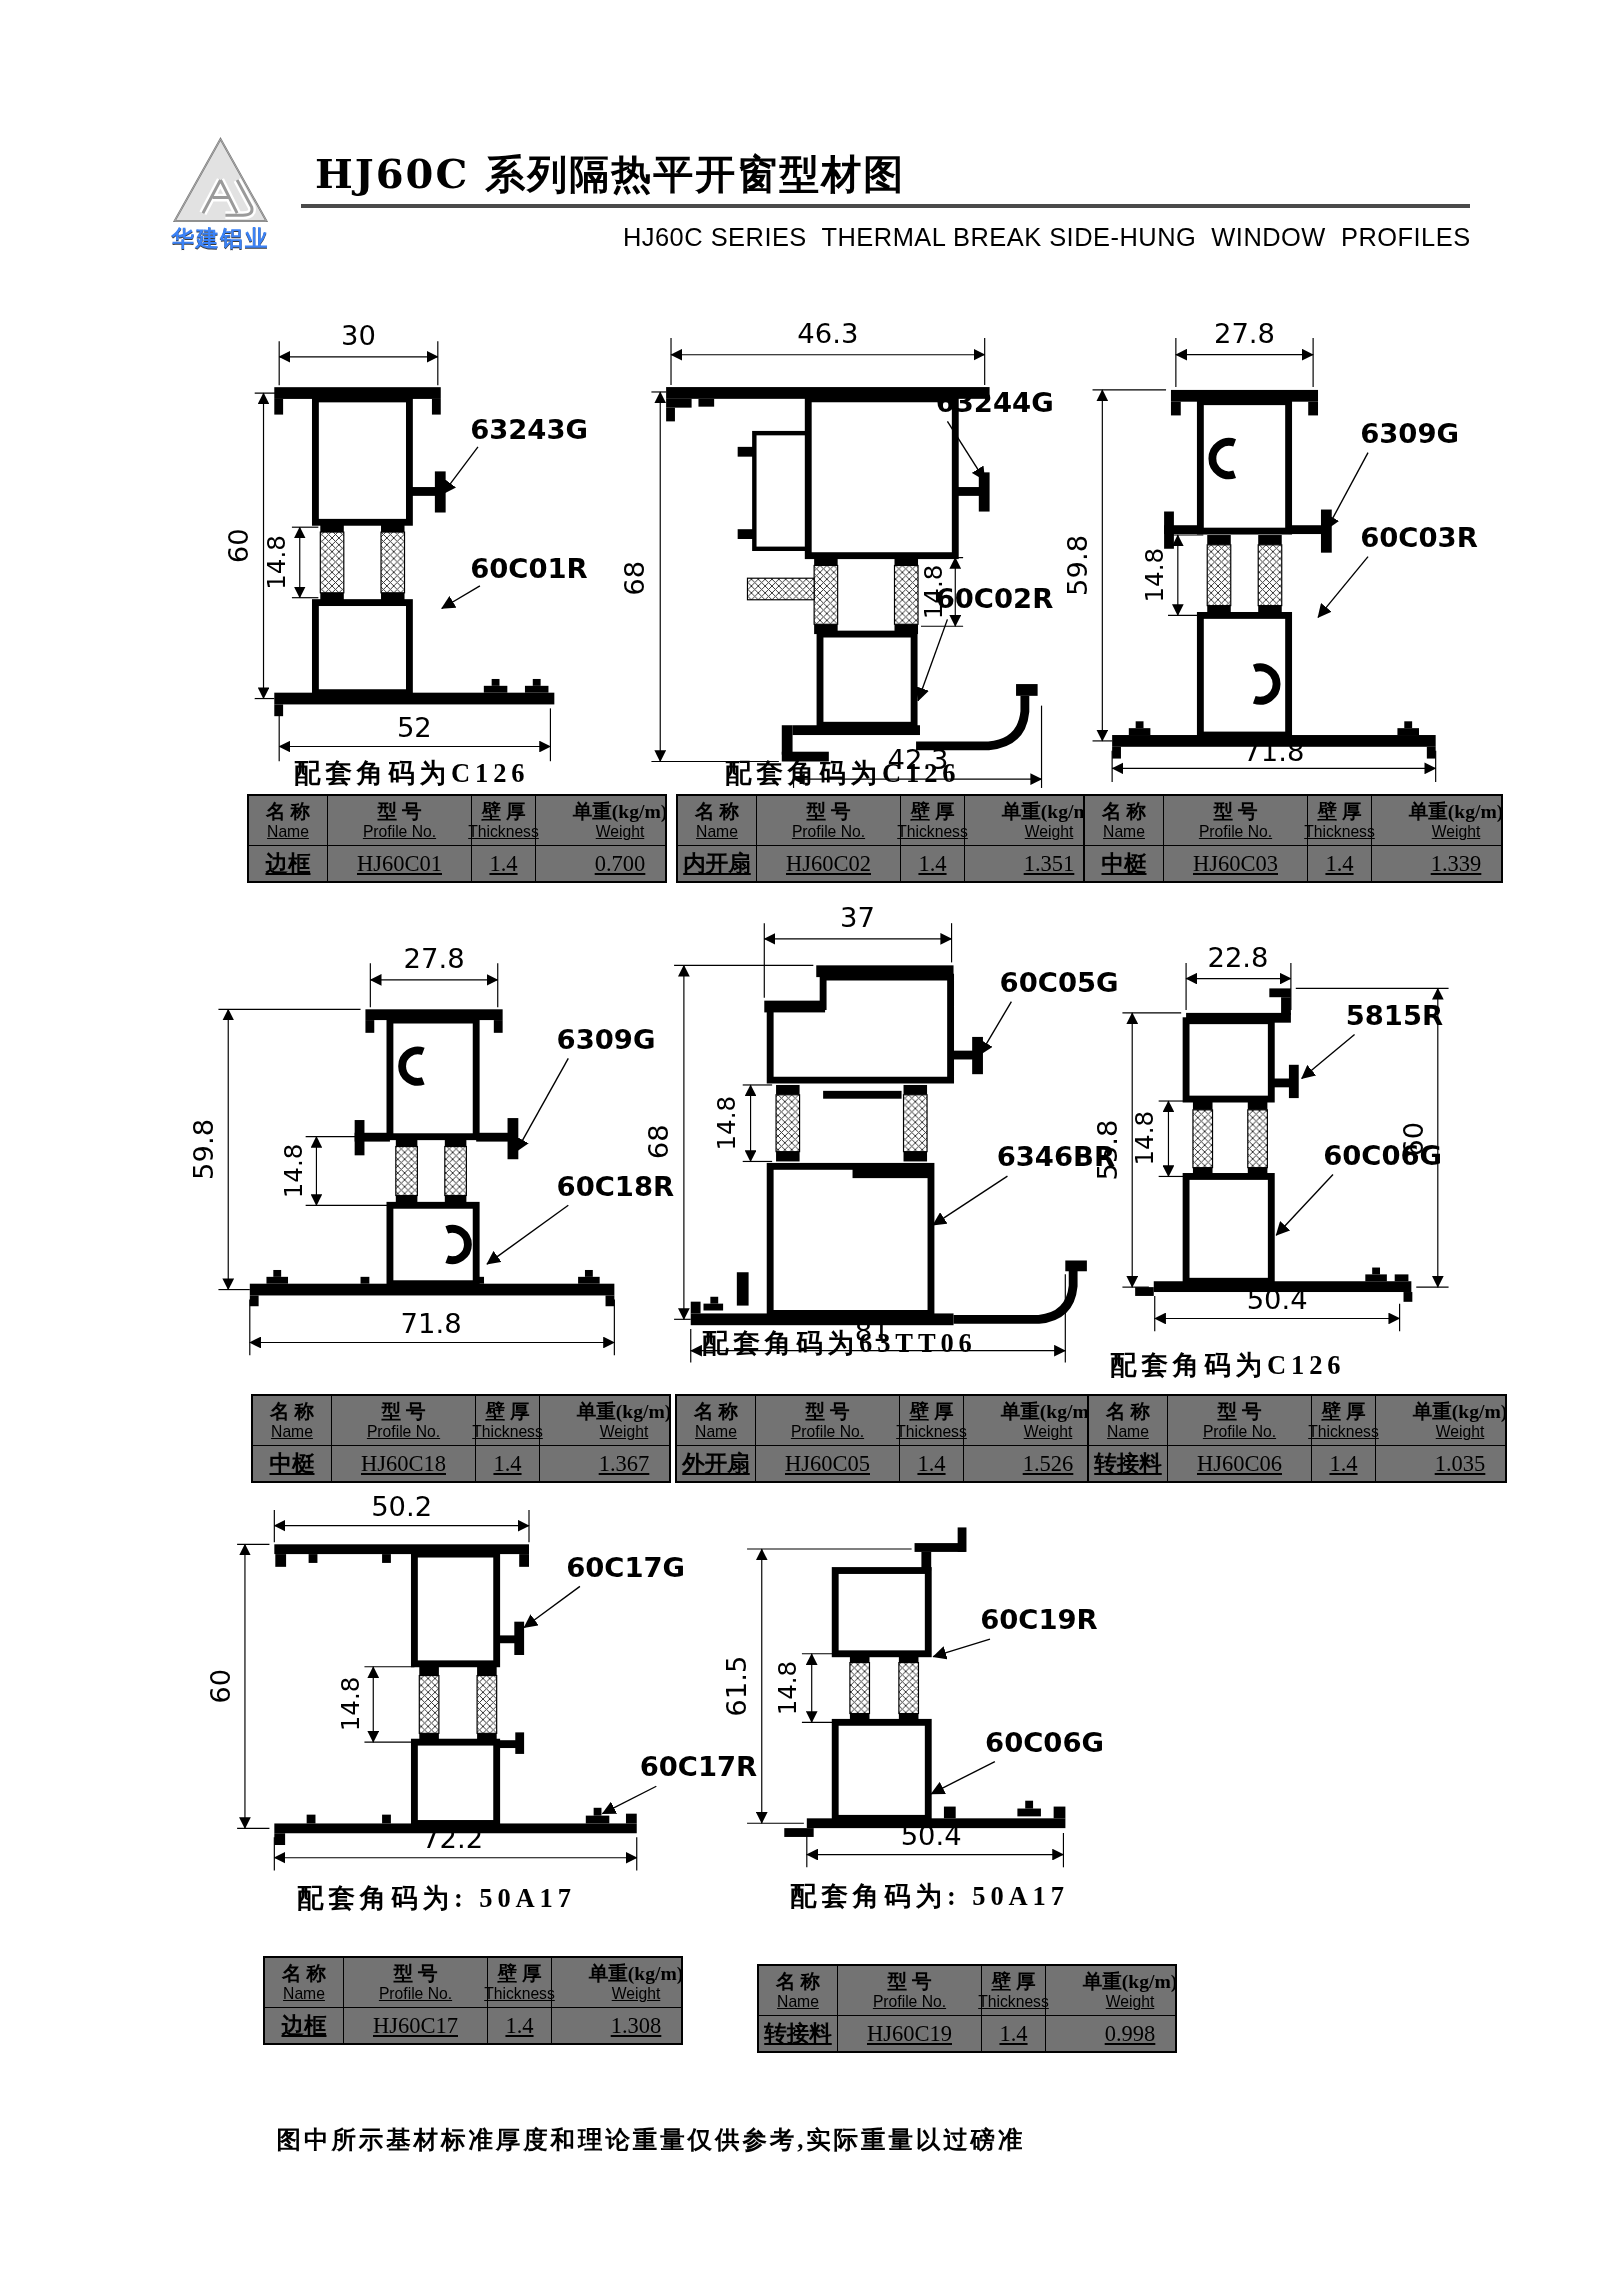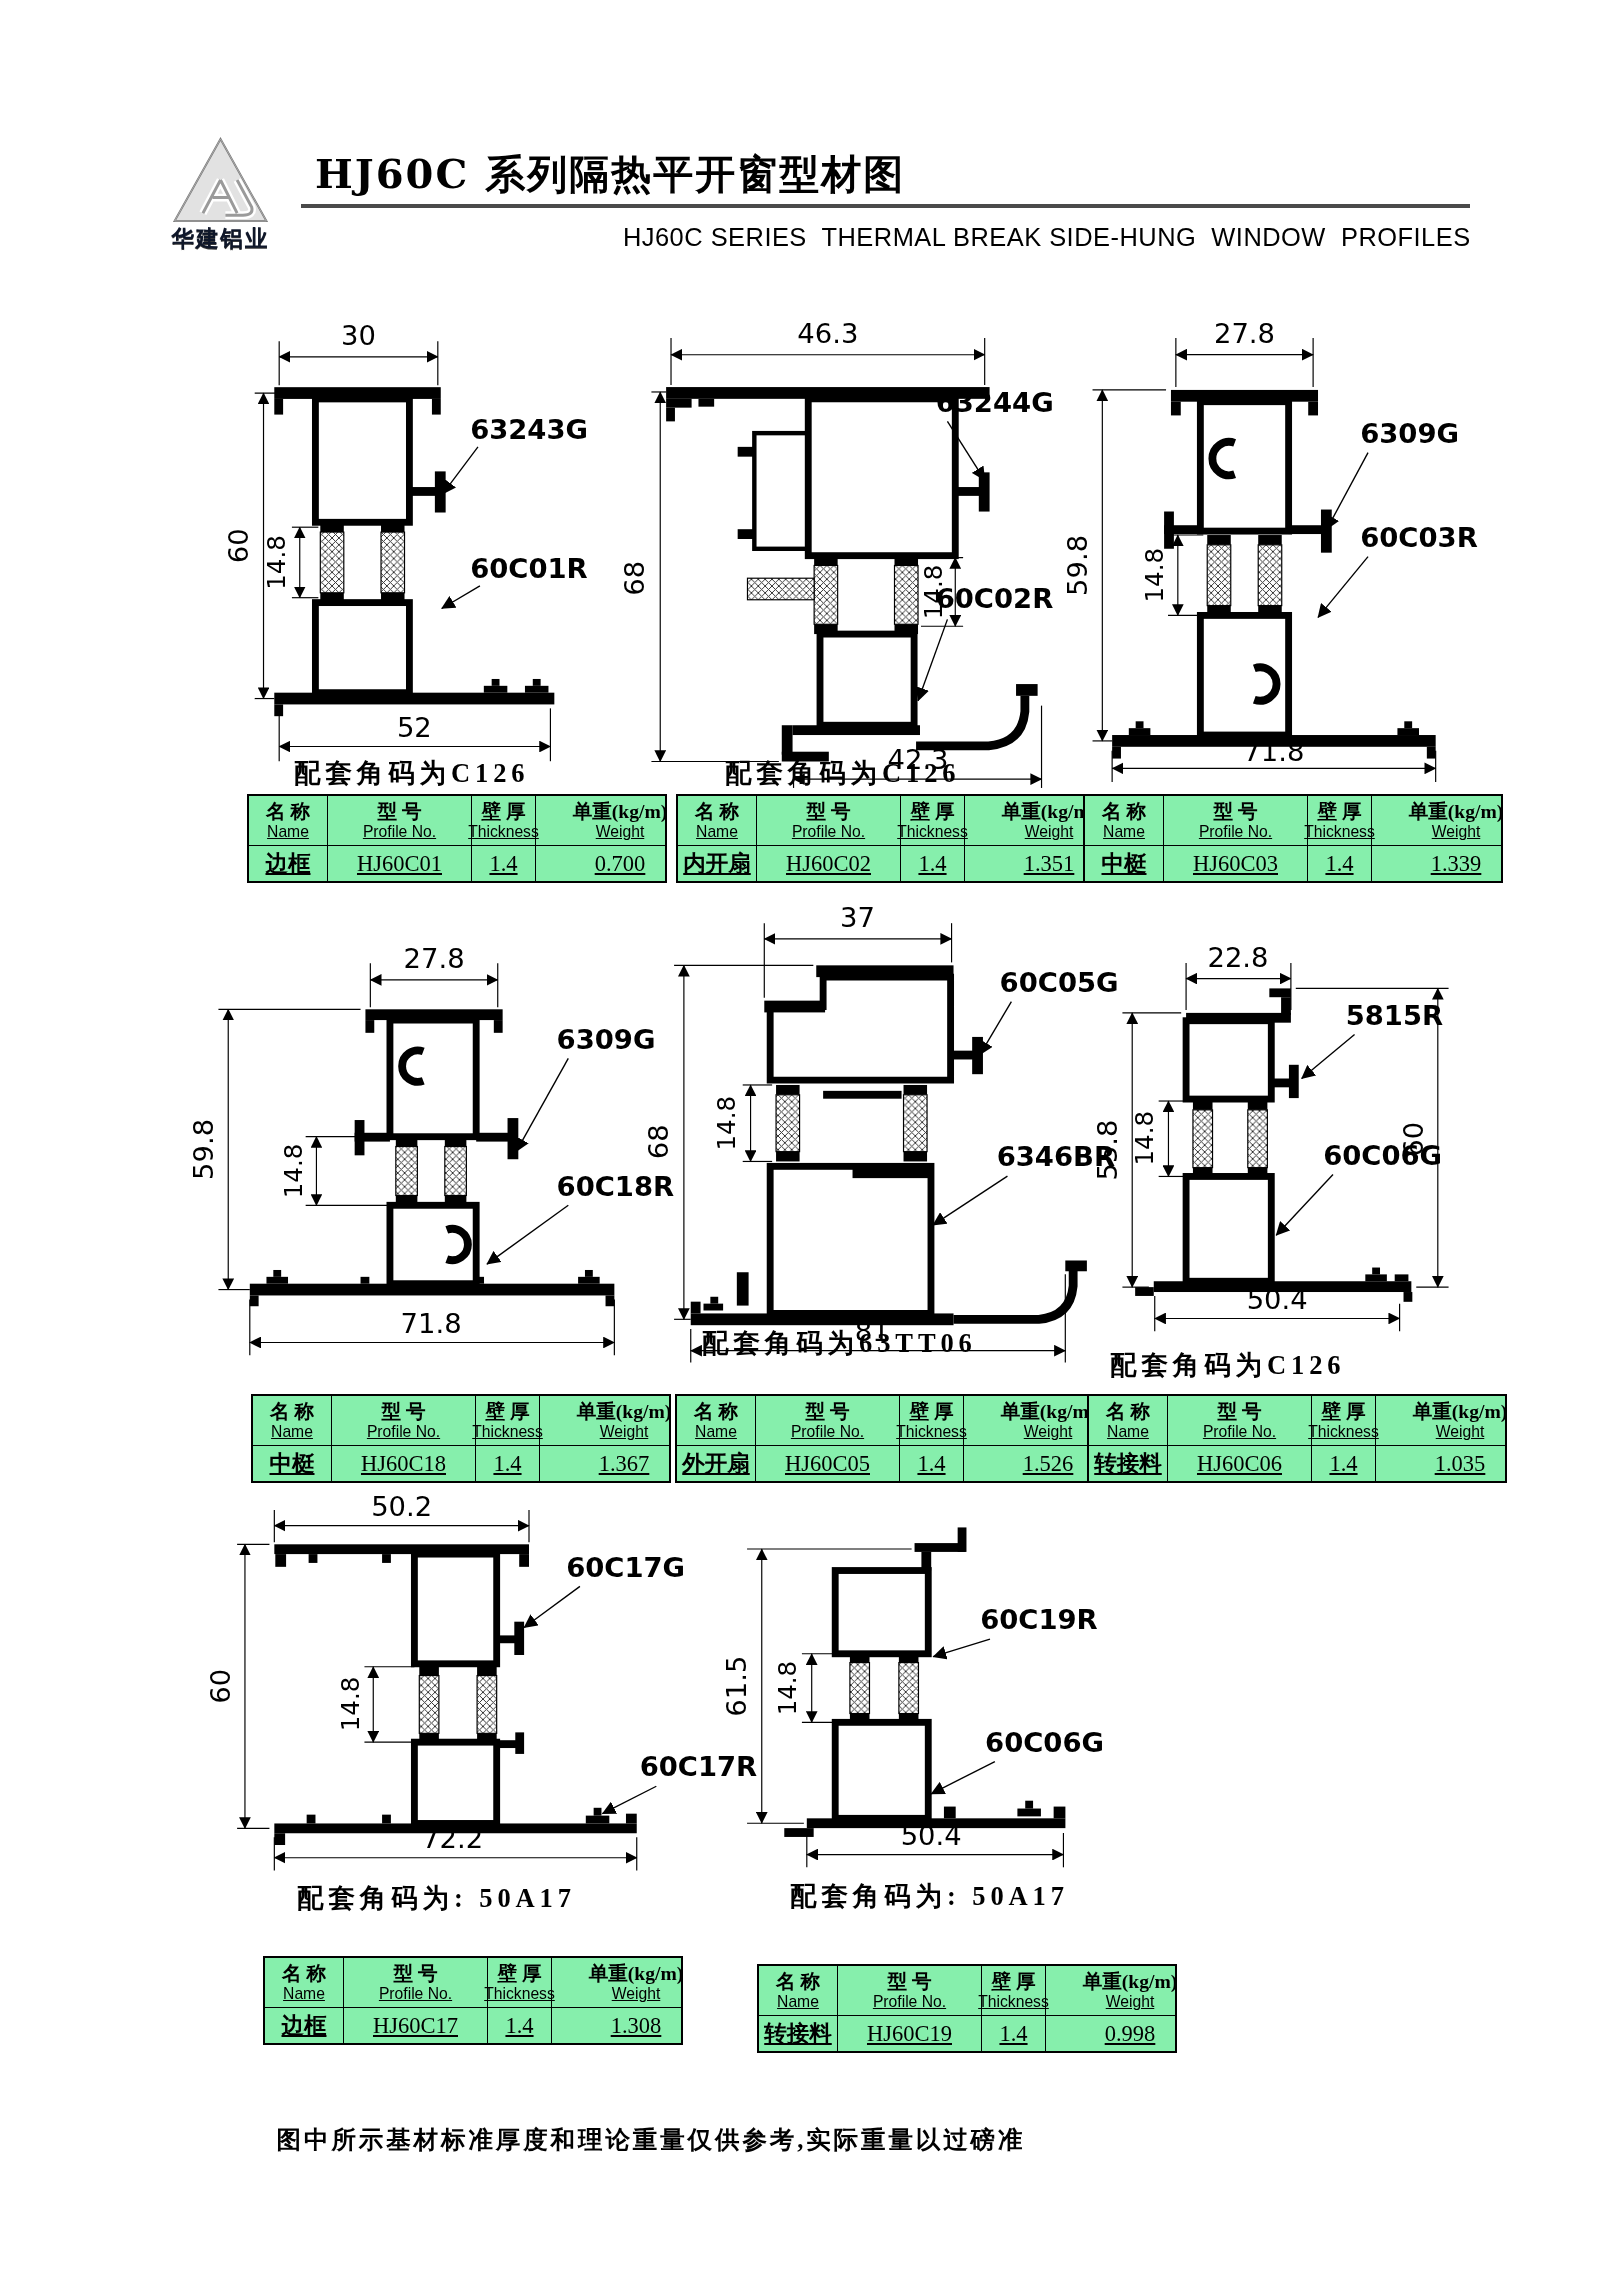--- a/index.html
+++ b/index.html
@@ -1,20 +1,20 @@
 <!DOCTYPE html>
 <html><head>
 <meta charset="utf-8">
 <style>
   html,body{margin:0;padding:0;background:#888;}
   #page{position:relative;width:1620px;height:2293px;background:#ffffff;overflow:hidden;
         font-family:"Liberation Sans",sans-serif;color:#000;}
   
   #logo{position:absolute;left:155px;top:137px;width:131px;text-align:center;}
-  #logo .company{font:bold 22.5px "Liberation Serif",serif;color:#0f172a;letter-spacing:2px;
+  #logo .company{font:bold 22.5px "Liberation Serif",serif;color:#3b82f6;letter-spacing:2px;
                  text-shadow:0 1px 0 #3a3a3a;margin-top:-3.9px;}
   #title{position:absolute;left:315px;top:147px;width:686px;
          font:bold 40px "DejaVu Serif",serif;letter-spacing:2px;white-space:pre;}
   #headrule{position:absolute;left:301px;top:204px;width:1169px;height:3.9px;background:#4a4a4a;}
   #subtitle{position:absolute;left:588px;top:222px;width:873px;text-align:right;
             font:26.5px "Liberation Sans",sans-serif;letter-spacing:0.5px;white-space:pre;
             transform:scaleX(.96);transform-origin:right;}
   
   svg.drawing{position:absolute;overflow:visible;}
   .profile{fill:none;stroke:#000;stroke-width:7;}
@@ -27,21 +27,21 @@
   .dimline{stroke:#000;stroke-width:1.2;marker-start:url(#arr);marker-end:url(#arr);}
   .leader{fill:none;stroke:#000;stroke-width:1.4;marker-end:url(#arr);}
   text.dim{font:28px "DejaVu Sans",sans-serif;fill:#000;}
   text.dimsm{font:25px "DejaVu Sans",sans-serif;fill:#000;}
   text.lbl{font:600 28px "DejaVu Sans",sans-serif;fill:#000;}
   
   .note{position:absolute;font:600 26.5px "Liberation Serif",serif;letter-spacing:4.9px;white-space:pre;}
   #footer{position:absolute;left:0;top:2123px;width:1302px;text-align:center;
           font:bold 24.5px "Liberation Serif",serif;letter-spacing:2.9px;}
   
-  .ptable{position:absolute;border:2.2px solid #000;background:#86efac;}
+  .ptable{position:absolute;border:2.2px solid #000;background:#737373;}
   .ptable .tr{display:flex;}
   .ptable .thead{border-bottom:1.6px solid #000;}
   .ptable .c{border-right:1.6px solid #000;display:flex;flex-direction:column;
              align-items:center;justify-content:center;text-align:center;}
   .ptable .c:last-child{border-right:none;}
   .ptable .c1{width:78px;}  .ptable .c2{width:143px;}
   .ptable .c3{width:63px;}  .ptable .c4{width:90px;margin-left:39px;}
   .ptable .thead .c{height:49px;}
   .ptable .trow .c{height:35px;text-decoration:underline;}
   .ptable .cn{font:600 19.6px "Liberation Serif",serif;line-height:23.5px;white-space:pre;}

